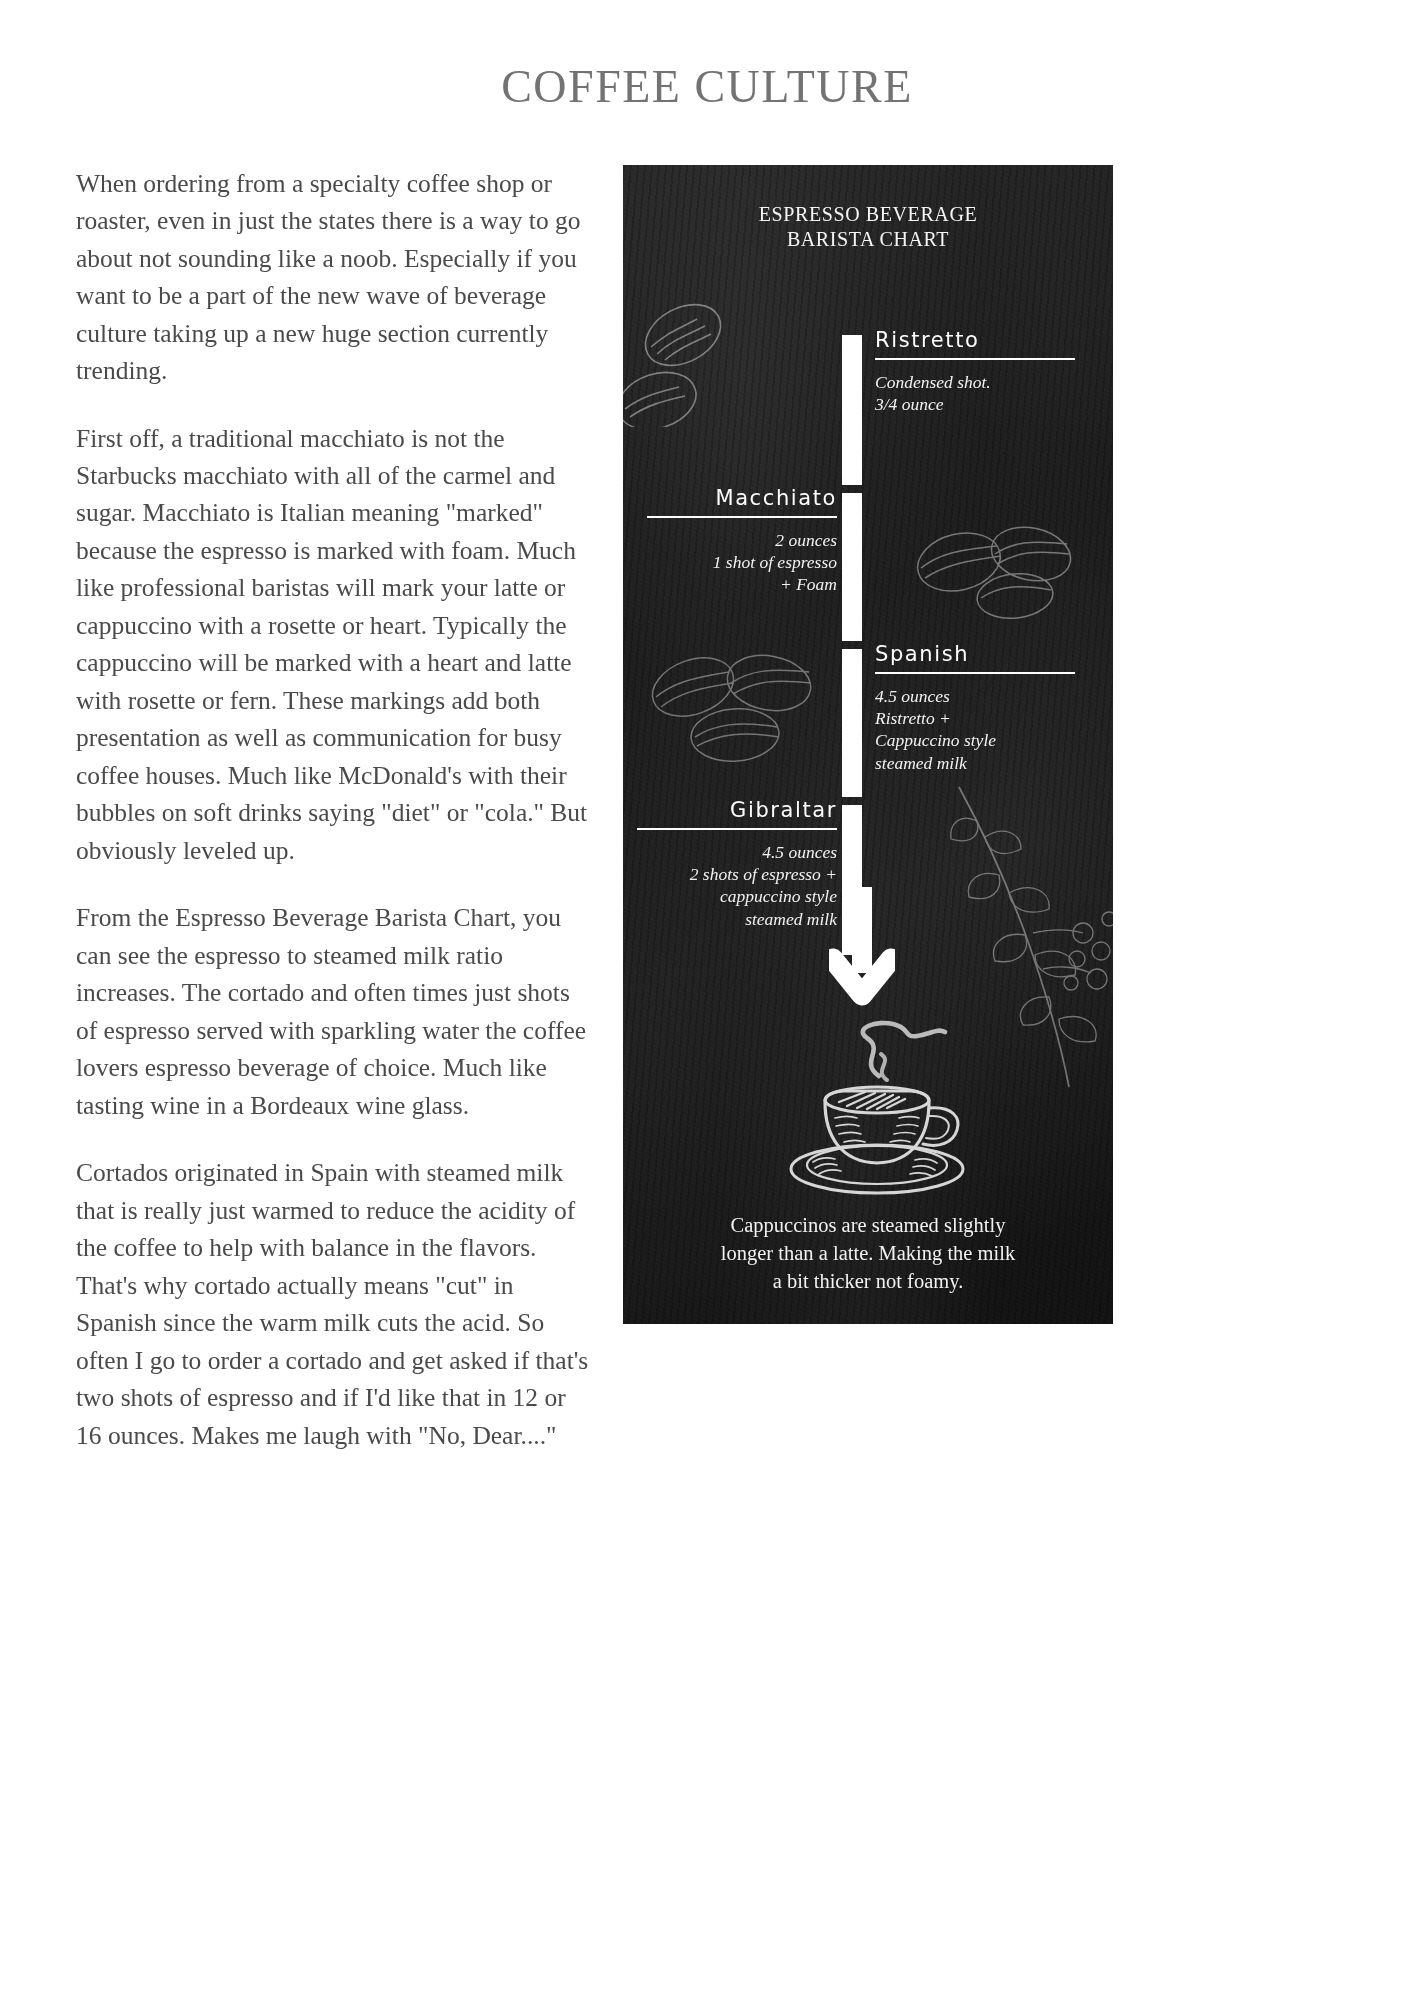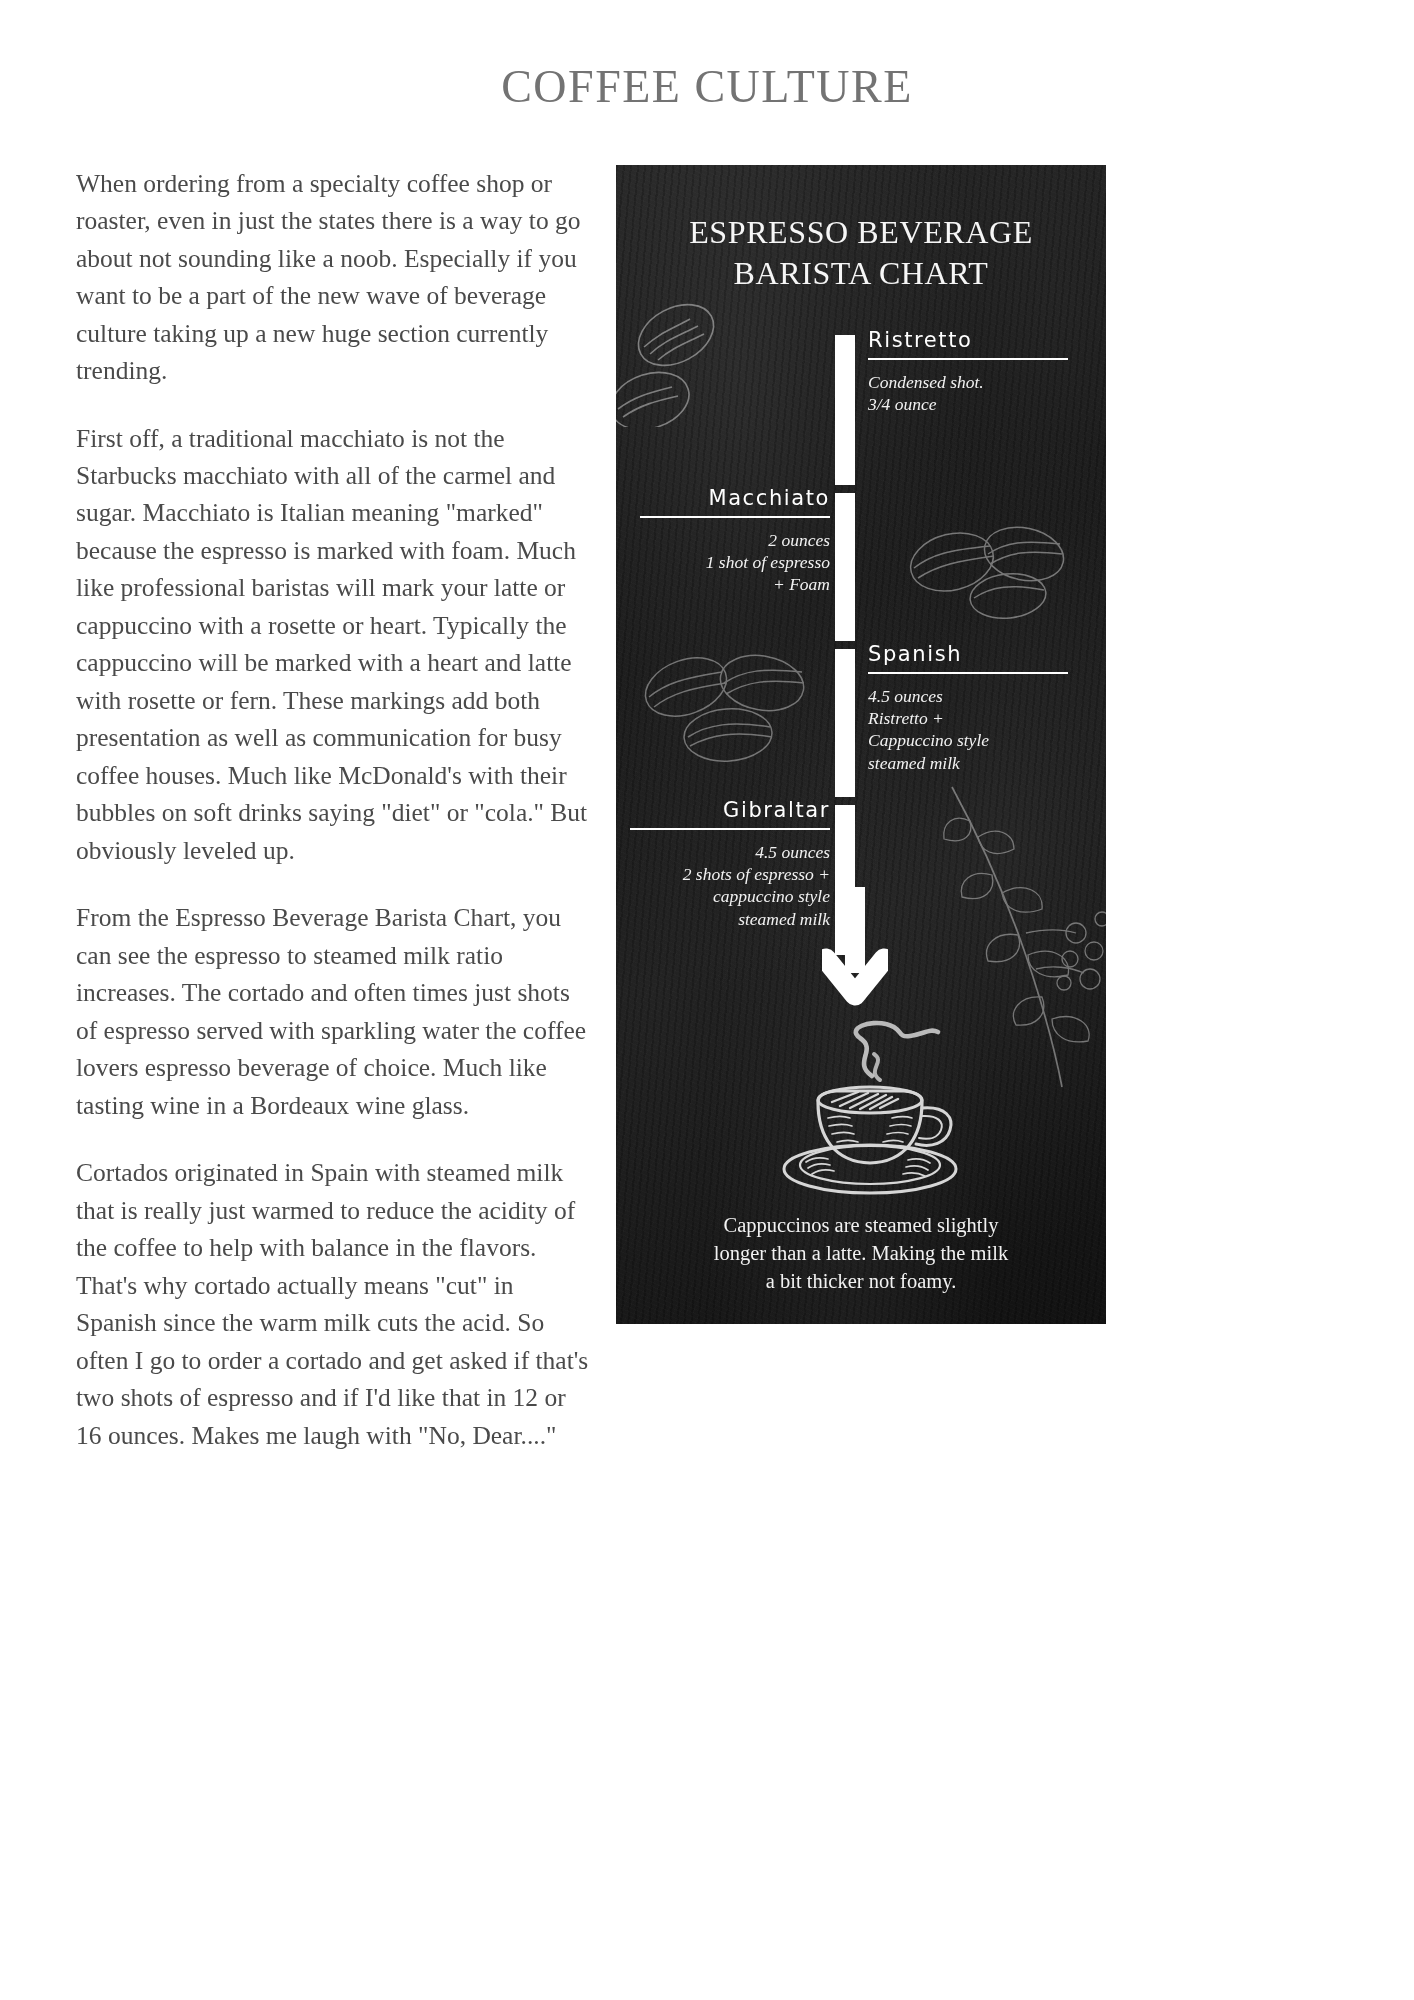--- a/index.html
+++ b/index.html
@@ -32,21 +32,21 @@
   
   .layout {
     display: flex;
     align-items: flex-start;
     padding: 52px 0 0 0;
   }
 
   .article {
     width: 520px;
     margin-left: 76px;
-    margin-right: 1px;
+    margin-right: 8px;
   }
 
   .article p {
     font-family: "Liberation Serif", serif;
     font-size: 25.5px;
     line-height: 1.47;
     color: #4a4a4a;
     margin: 0 0 30px 0;
     text-align: left;
   }
@@ -83,23 +83,23 @@
 
   .chart-inner {
     position: relative;
     z-index: 3;
     width: 100%;
     height: 100%;
   }
 
   .chart-heading {
     text-align: center;
-    padding-top: 47px;
-    font-family: "Liberation Serif", serif;
-    font-size: 32px;
+    padding-top: 37px;
+    font-family: "Liberation Serif", serif;
+    font-size: 20px;
     line-height: 1.28;
     letter-spacing: 0.6px;
     color: #f6f6f6;
     font-weight: 400;
   }
   .chart-heading .ln { display: block; }
 
   
   .deco {
     position: absolute;

